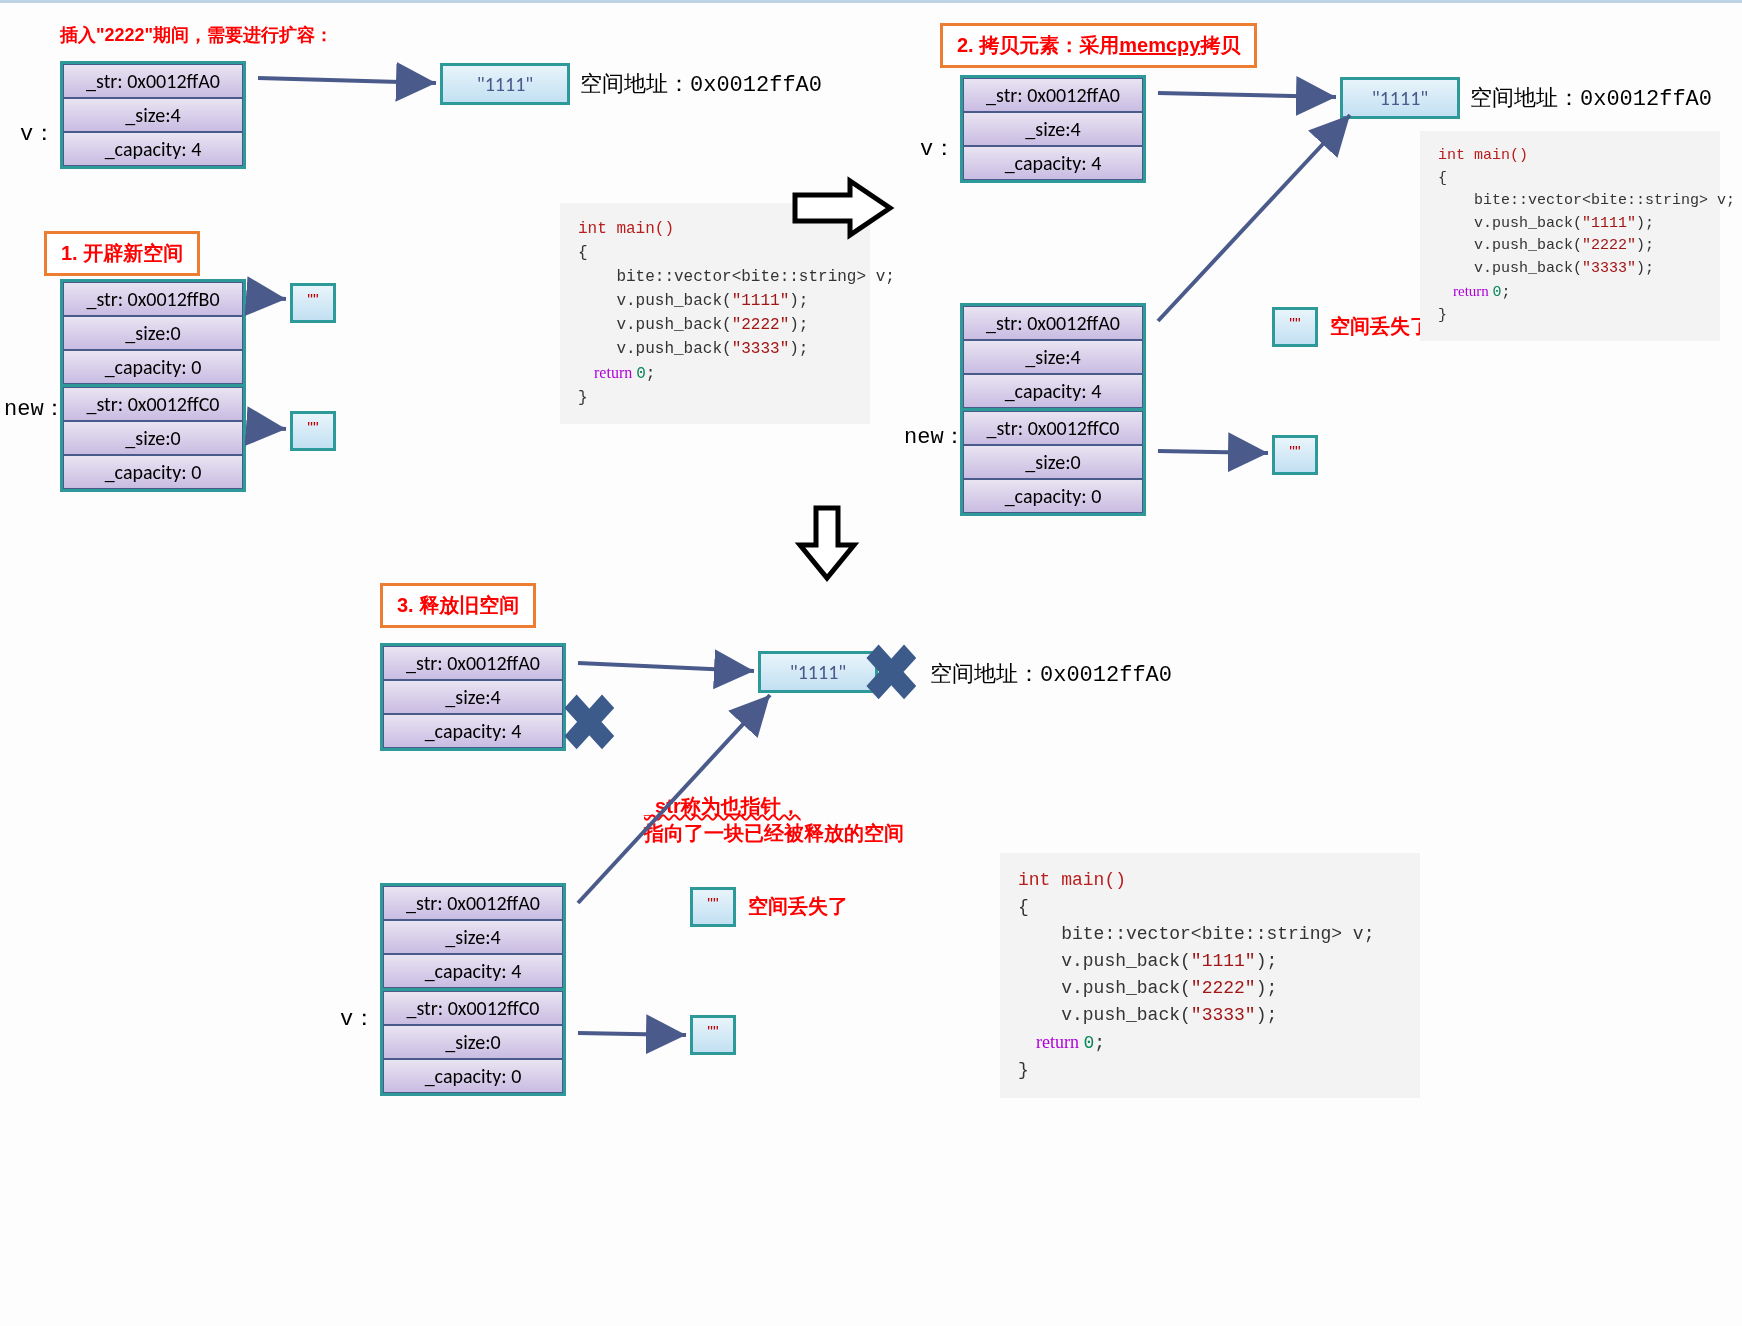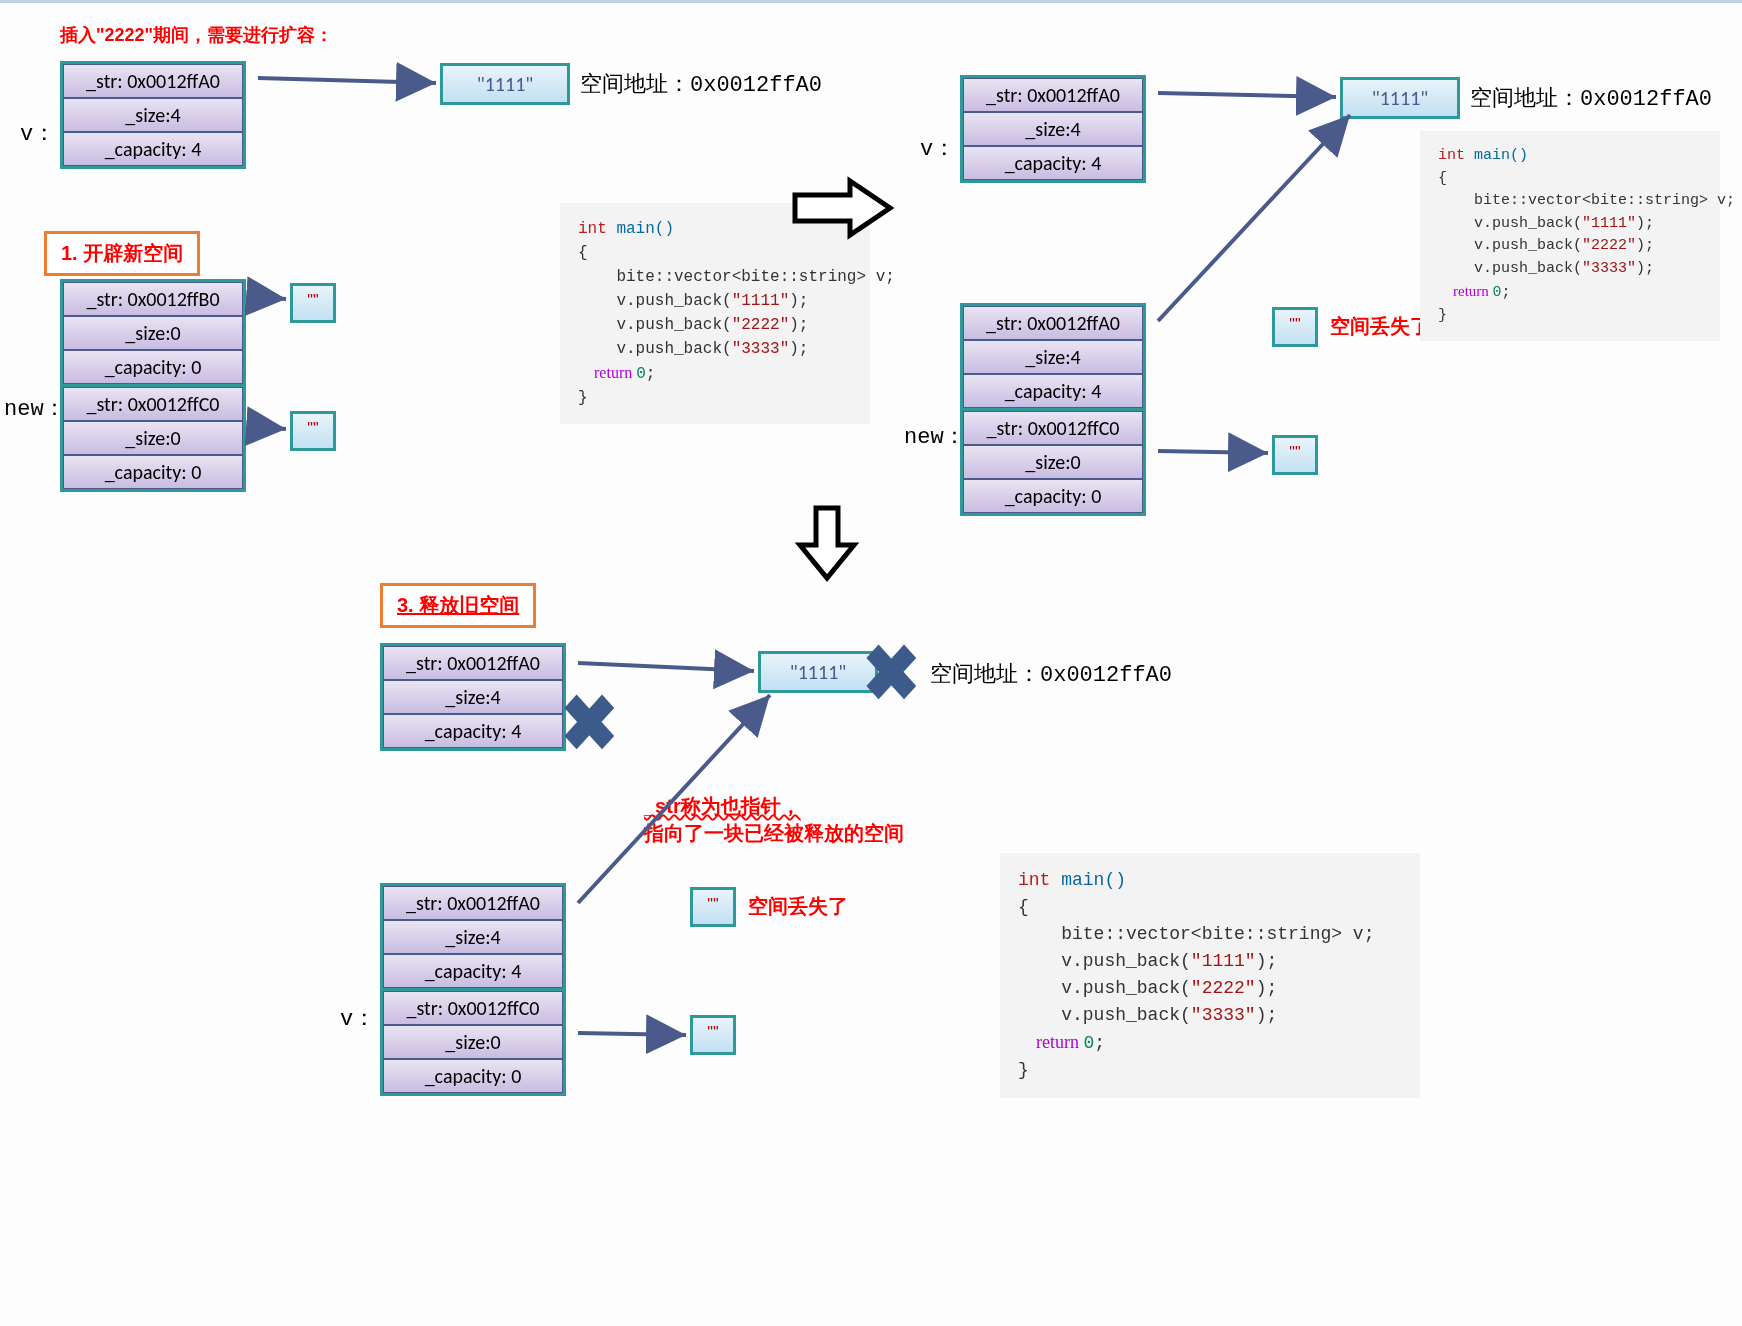--- a/index.html
+++ b/index.html
@@ -68,21 +68,21 @@
   .codeblk {
     background: #f3f3f3;
     padding: 14px 18px 14px 18px;
     font-family: Consolas, 'Courier New', monospace;
     font-size: 16px;
     line-height: 1.5;
     color: #333;
     white-space: pre;
   }
   .kw { color: #b91c1c; }
-  .fn { color: #0369a1; }
+  .fn { color: #b91c1c; }
   .str { color: #a31515; }
   .num { color: #098658; }
   .ret { color: #af00db; font-family: Liberation Serif, serif; }
   .lbl { font-size: 22px; font-family: 'Courier New', monospace; }
   .red-underline { text-decoration: underline; text-decoration-color: #ff0000; text-decoration-style: wavy; }
   svg.overlay { position:absolute; left:0; top:0; pointer-events:none; }
   .xmark {
     font-size: 70px;
     font-weight: 900;
     color: #3c5a8a;
@@ -148,20 +148,23 @@
 
   <line x1="258" y1="294" x2="286" y2="296" stroke="#4a5a8a" stroke-width="4" marker-end="url(#ah1)"></line>
 
   <line x1="258" y1="424" x2="286" y2="426" stroke="#4a5a8a" stroke-width="4" marker-end="url(#ah1)"></line>
 </svg>
 
 <svg class="abs" style="left:790px; top:170px;" width="110" height="70">
   <path d="M5,22 L60,22 L60,8 L100,35 L60,62 L60,48 L5,48 Z" fill="#fff" stroke="#000" stroke-width="5"></path>
 </svg>
 
+<div class="abs tagbox" style="left:940px; top:20px;">
+  <span>2. 拷贝元素：采用</span><span class="u">memcpy</span><span>拷贝</span>
+</div>
 
 <div class="abs lbl" style="left:920px; top:130px;">v：</div>
 <div class="abs tbl" style="left:960px; top:72px;">
   <div class="row first">_str: 0x0012ffA0</div>
   <div class="row">_size:4</div>
   <div class="row">_capacity: 4</div>
 </div>
 
 <div class="abs valbox" style="left:1340px; top:74px; width:120px;">"1111"</div>
 <div class="abs black" style="left:1470px; top:80px;">空间地址：0x0012ffA0</div>
@@ -203,21 +206,21 @@
   </defs>
   <line x1="1158" y1="90" x2="1336" y2="94" stroke="#4a5a8a" stroke-width="4" marker-end="url(#ah2)"></line>
   <line x1="1158" y1="318" x2="1350" y2="112" stroke="#4a5a8a" stroke-width="4" marker-end="url(#ah2)"></line>
   <line x1="1158" y1="448" x2="1268" y2="450" stroke="#4a5a8a" stroke-width="4" marker-end="url(#ah2)"></line>
 </svg>
 
 <svg class="abs" style="left:792px; top:500px;" width="70" height="80">
   <path d="M24,5 L46,5 L46,42 L62,42 L35,75 L8,42 L24,42 Z" fill="#fff" stroke="#000" stroke-width="5"></path>
 </svg>
 
-<div class="abs tagbox" style="left:380px; top:580px;text-decoration:underline;">3. 释放旧空间</div>
+<div class="abs tagbox" style="left:380px; top:580px;">3. 释放旧空间</div>
 
 <div class="abs tbl" style="left:380px; top:640px;">
   <div class="row first">_str: 0x0012ffA0</div>
   <div class="row">_size:4</div>
   <div class="row">_capacity: 4</div>
 </div>
 <div class="abs xmark" style="left:560px; top:680px;">✖</div>
 
 <div class="abs valbox" style="left:758px; top:648px; width:120px;">"1111"</div>
 <div class="abs xmark" style="left:862px; top:630px;">✖</div>

